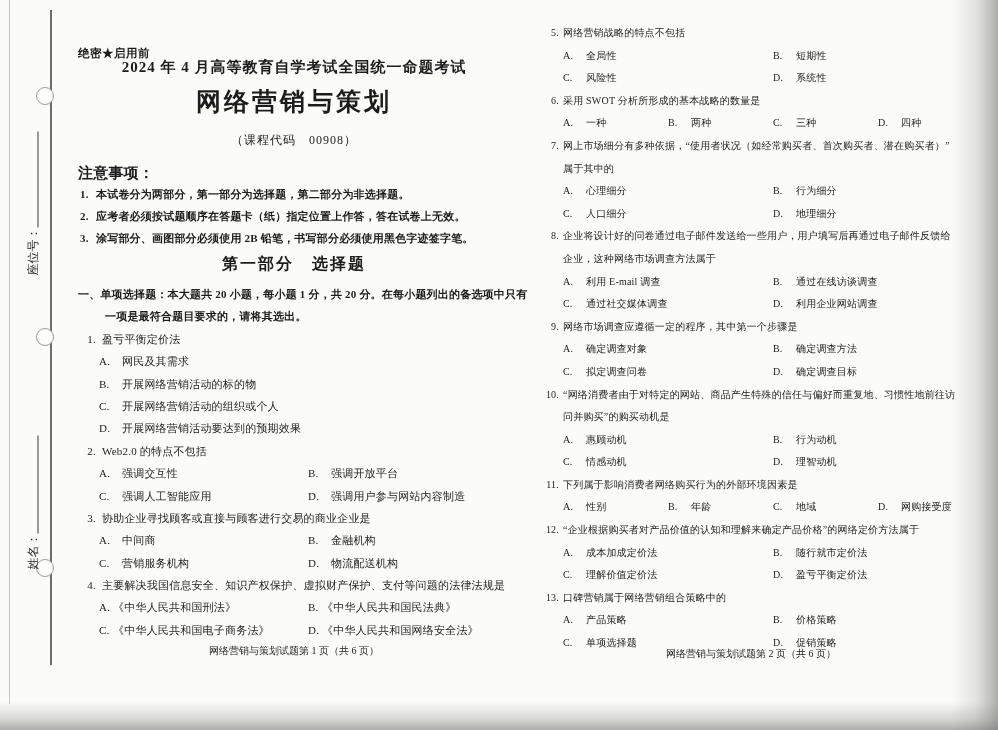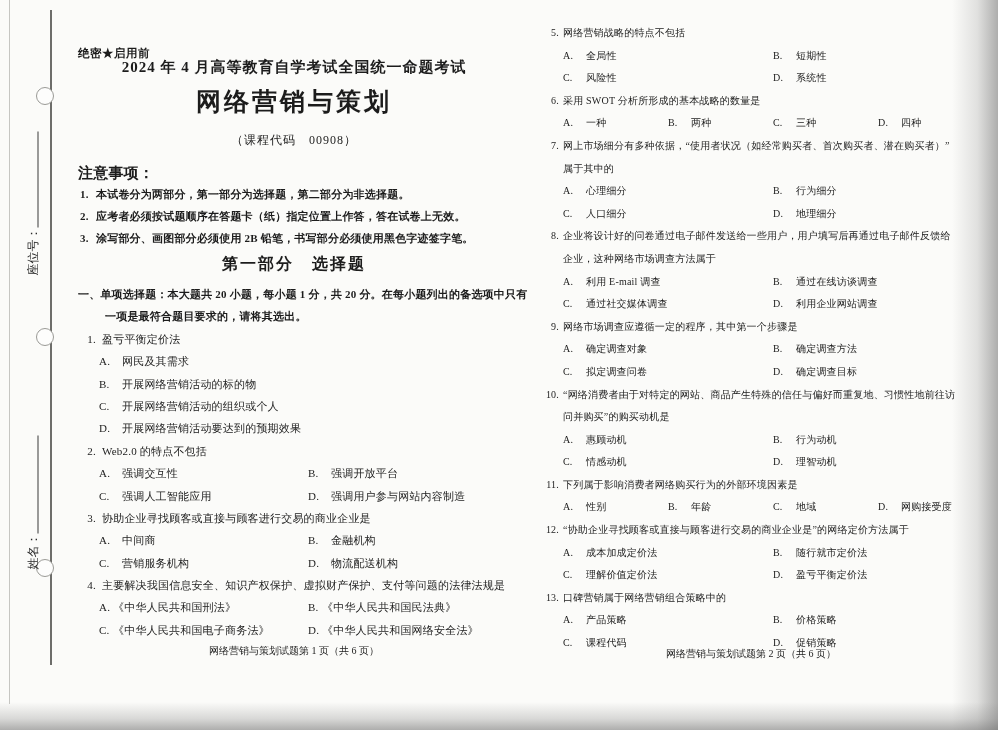--- a/index.html
+++ b/index.html
@@ -166,28 +166,28 @@
       <div class="line opt-line opts2"><span class="opt"><span class="olabel">A.</span><span>惠顾动机</span></span><span class="opt"><span class="olabel">B.</span><span>行为动机</span></span></div>
       <div class="line opt-line opts2"><span class="opt"><span class="olabel">C.</span><span>情感动机</span></span><span class="opt"><span class="olabel">D.</span><span>理智动机</span></span></div>
     </div>
 
     <div>
       <div class="line"><span class="qnum">11.</span><span>下列属于影响消费者网络购买行为的外部环境因素是</span></div>
       <div class="line opt-line optsrow"><span class="opt"><span class="olabel">A.</span><span>性别</span></span><span class="opt"><span class="olabel">B.</span><span>年龄</span></span><span class="opt"><span class="olabel">C.</span><span>地域</span></span><span class="opt"><span class="olabel">D.</span><span>网购接受度</span></span></div>
     </div>
 
     <div>
-      <div class="line"><span class="qnum">12.</span><span>“协助企业寻找顾客或直接与顾客进行交易的商业企业是”的网络定价方法属于</span></div>
+      <div class="line"><span class="qnum">12.</span><span>“企业根据购买者对产品价值的认知和理解来确定产品价格”的网络定价方法属于</span></div>
       <div class="line opt-line opts2"><span class="opt"><span class="olabel">A.</span><span>成本加成定价法</span></span><span class="opt"><span class="olabel">B.</span><span>随行就市定价法</span></span></div>
       <div class="line opt-line opts2"><span class="opt"><span class="olabel">C.</span><span>理解价值定价法</span></span><span class="opt"><span class="olabel">D.</span><span>盈亏平衡定价法</span></span></div>
     </div>
 
     <div>
       <div class="line"><span class="qnum">13.</span><span>口碑营销属于网络营销组合策略中的</span></div>
       <div class="line opt-line opts2"><span class="opt"><span class="olabel">A.</span><span>产品策略</span></span><span class="opt"><span class="olabel">B.</span><span>价格策略</span></span></div>
-      <div class="line opt-line opts2"><span class="opt"><span class="olabel">C.</span><span>课程代码</span></span><span class="opt"><span class="olabel">D.</span><span>促销策略</span></span></div>
+      <div class="line opt-line opts2"><span class="opt"><span class="olabel">C.</span><span>单项选择题</span></span><span class="opt"><span class="olabel">D.</span><span>促销策略</span></span></div>
     </div>
   </div>
 
   <div class="footer footer-left">网络营销与策划试题第 1 页（共 6 页）</div>
   <div class="footer footer-right">网络营销与策划试题第 2 页（共 6 页）</div>
 
 </div>
 
 </body></html>

